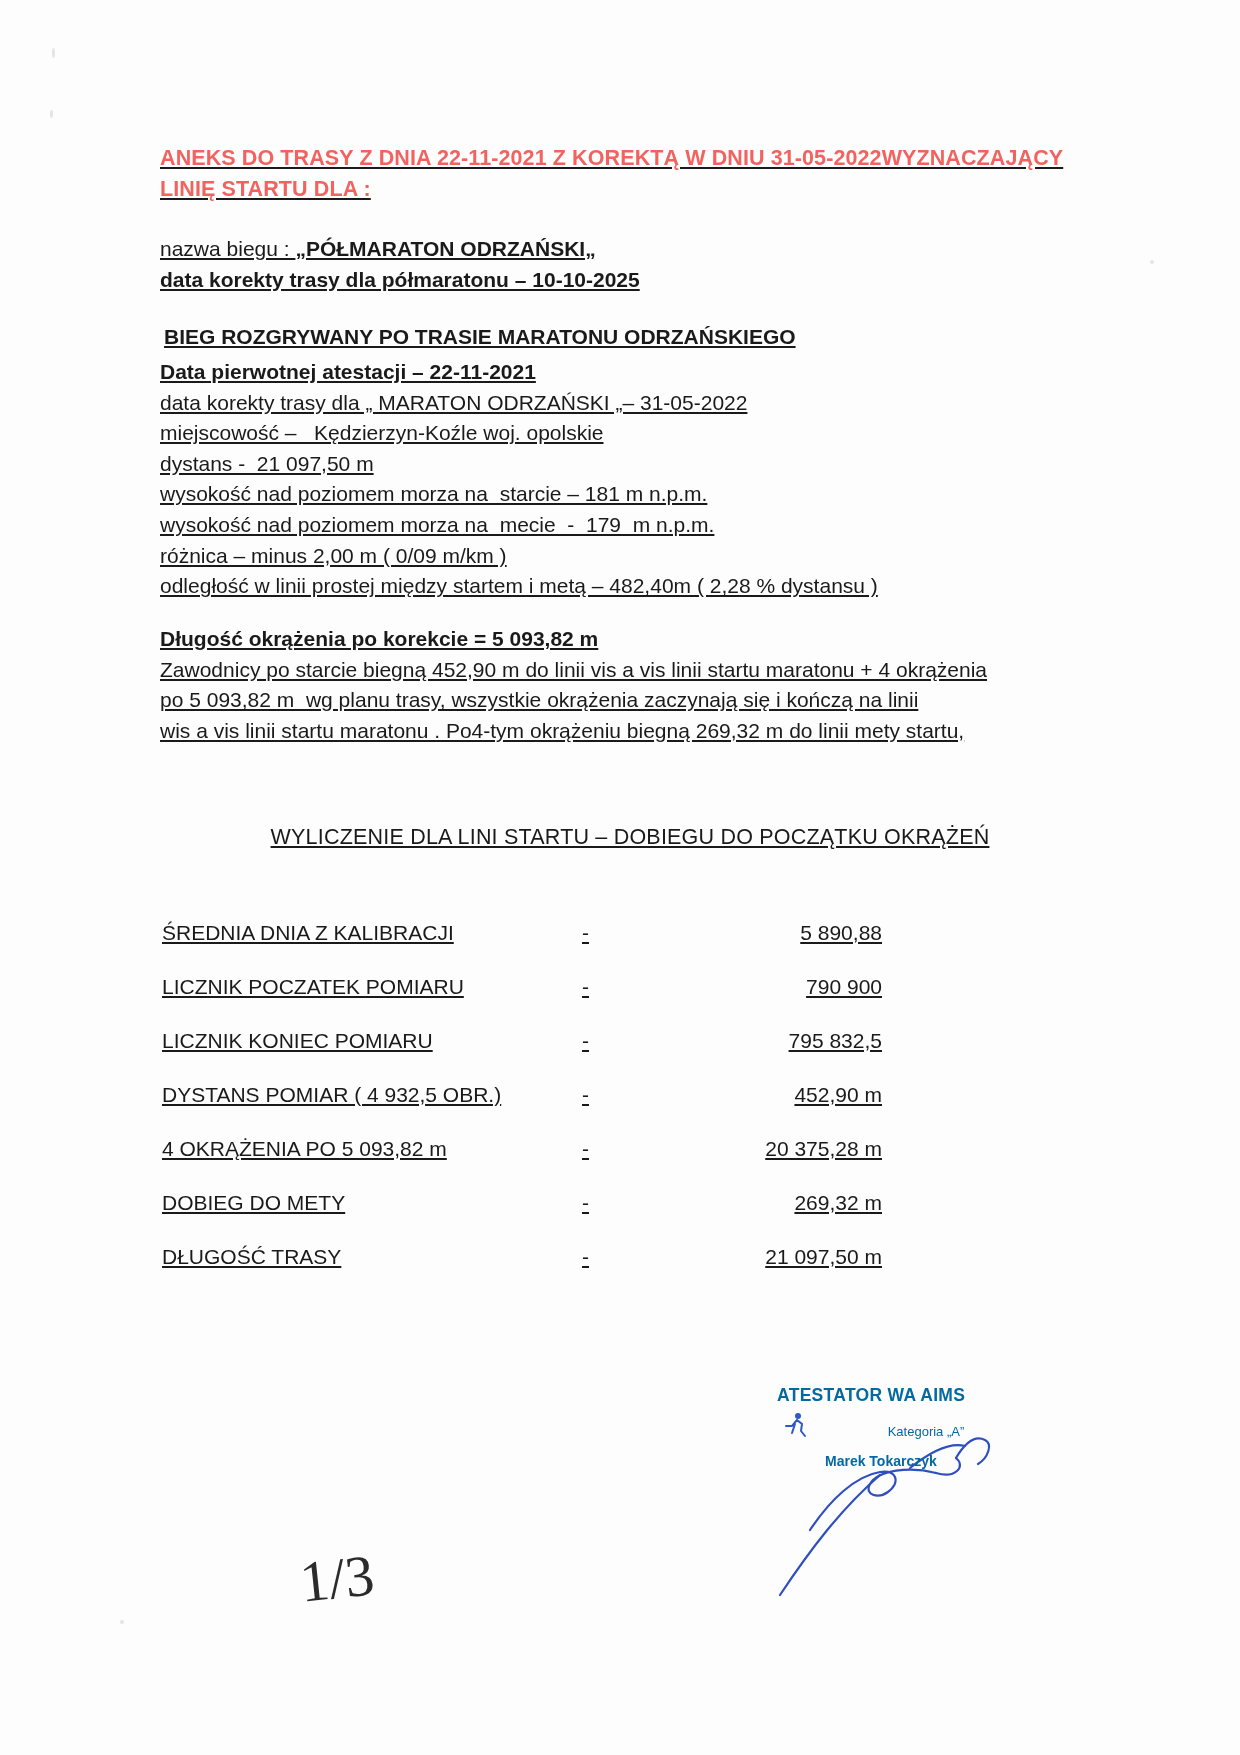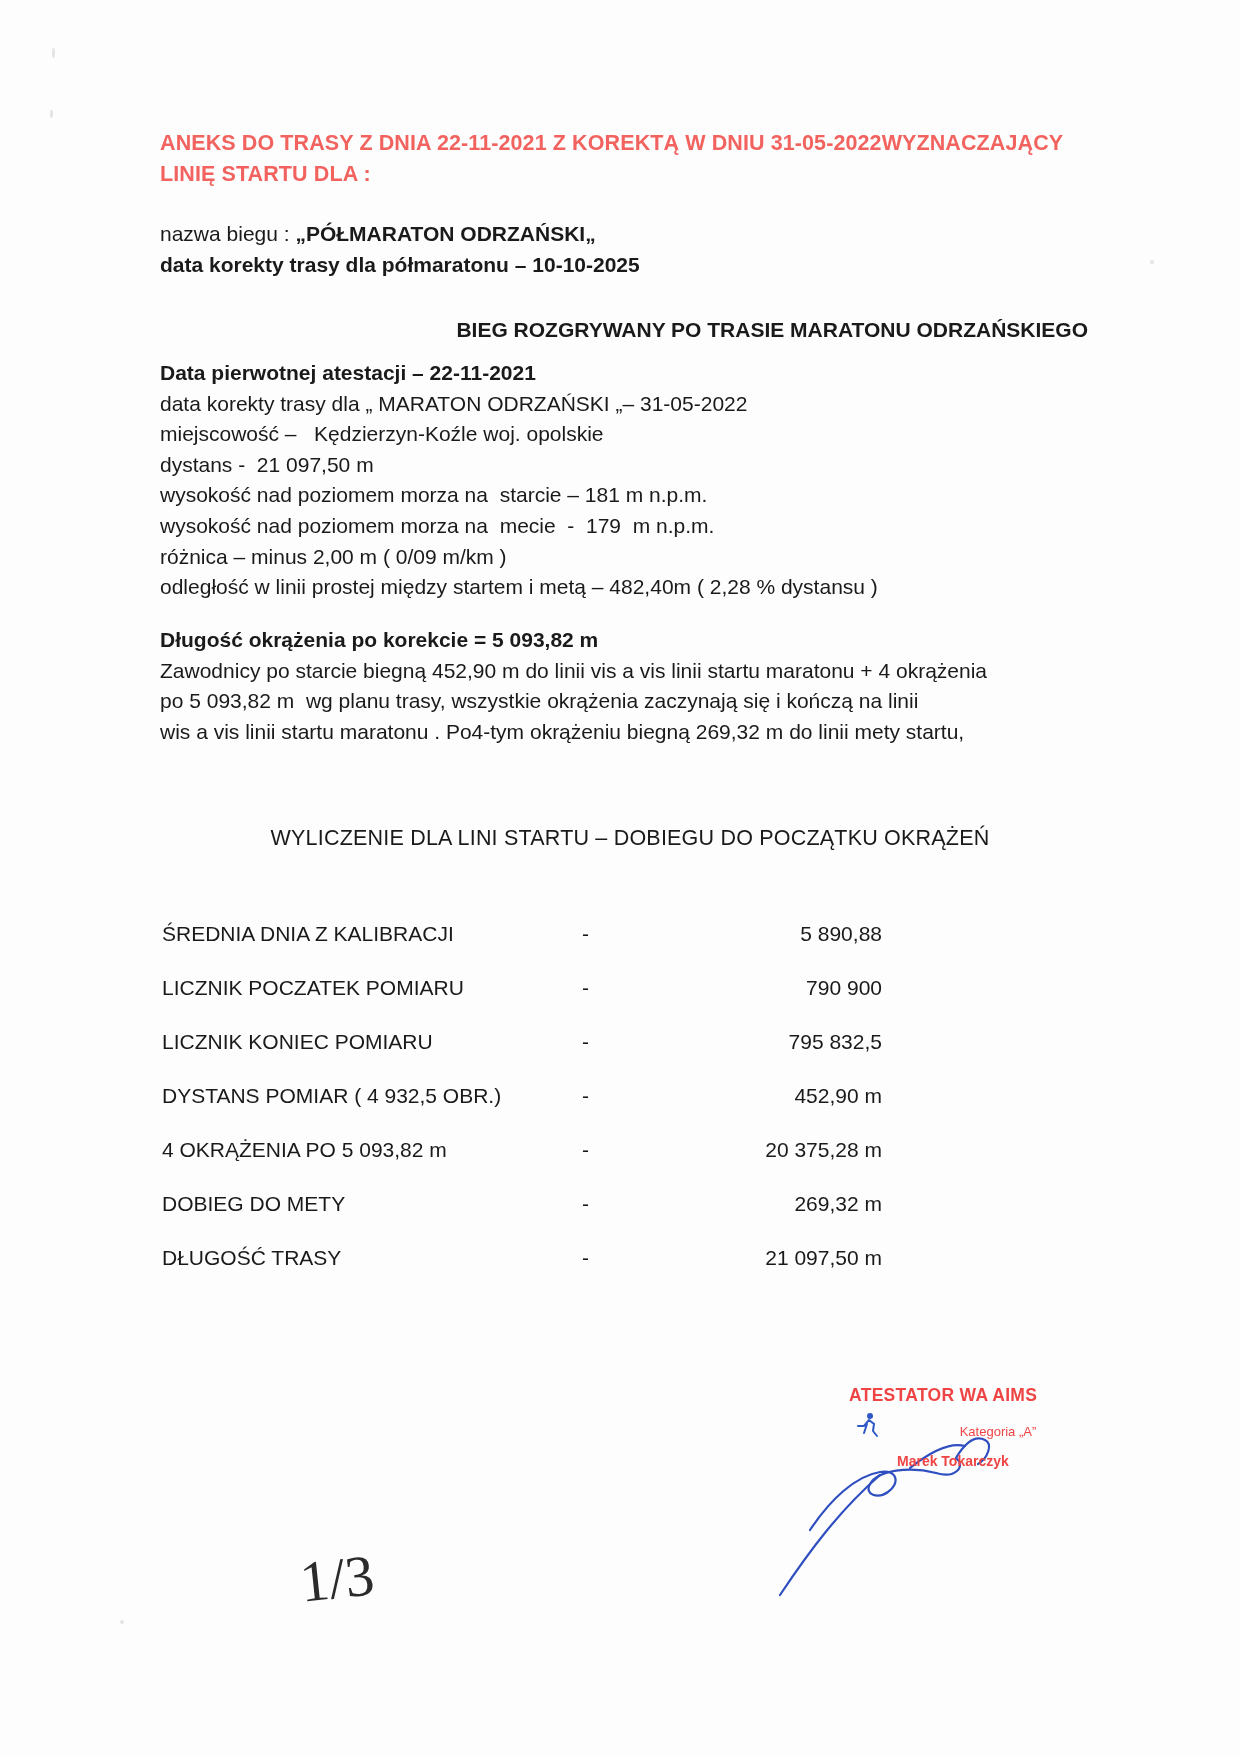--- a/index.html
+++ b/index.html
@@ -18,22 +18,23 @@
   .page {
     position: absolute;
     top: 0; left: 0;
     width: 1240px;
     height: 1755px;
     background: #fdfdfd;
   }
   .content {
     position: absolute;
     left: 160px;
-    top: 128px;
+    top: 143px;
     width: 940px;
+    text-decoration: underline;
   }
   .heading-red {
     color: #f2635f;
     font-weight: bold;
     font-size: 21.5px;
     line-height: 1.42;
     letter-spacing: 0.1px;
     margin: 0 0 30px 0;
   }
   .line {
@@ -45,23 +46,22 @@
   .bold {
     font-weight: bold;
   }
   .block-gap-md { height: 22px; }
 
   .name-row .b { font-weight: bold; }
 
   .section-title {
     font-size: 21px;
     font-weight: bold;
-    margin: 12px;
+    margin: 4px;
     line-height: 1.5;
-    text-align: right;
   }
 
   .center-title {
     text-align: center;
     font-size: 21.5px;
     margin: 14px;
     letter-spacing: 0.2px;
   }
 
   table.calc {
@@ -75,25 +75,25 @@
     padding: 15px 0;
     vertical-align: baseline;
   }
   td.label { width: 420px; white-space: nowrap; }
   td.dash  { width: 70px; text-align: left; }
   td.value { text-align: right; width: 230px; white-space: nowrap; padding-right: 0; }
 
   
   .stamp {
     position: absolute;
-    left: 849px;
+    left: 777px;
     top: 1385px;
     width: 240px;
     height: 120px;
-    color: #ef4444;
+    color: #0369a1;
     font-family: "Liberation Sans", sans-serif;
   }
   .stamp .l1 {
     font-size: 17.5px;
     font-weight: bold;
     letter-spacing: 0.3px;
     white-space: nowrap;
   }
   .stamp .l2 {
     font-size: 13px;

